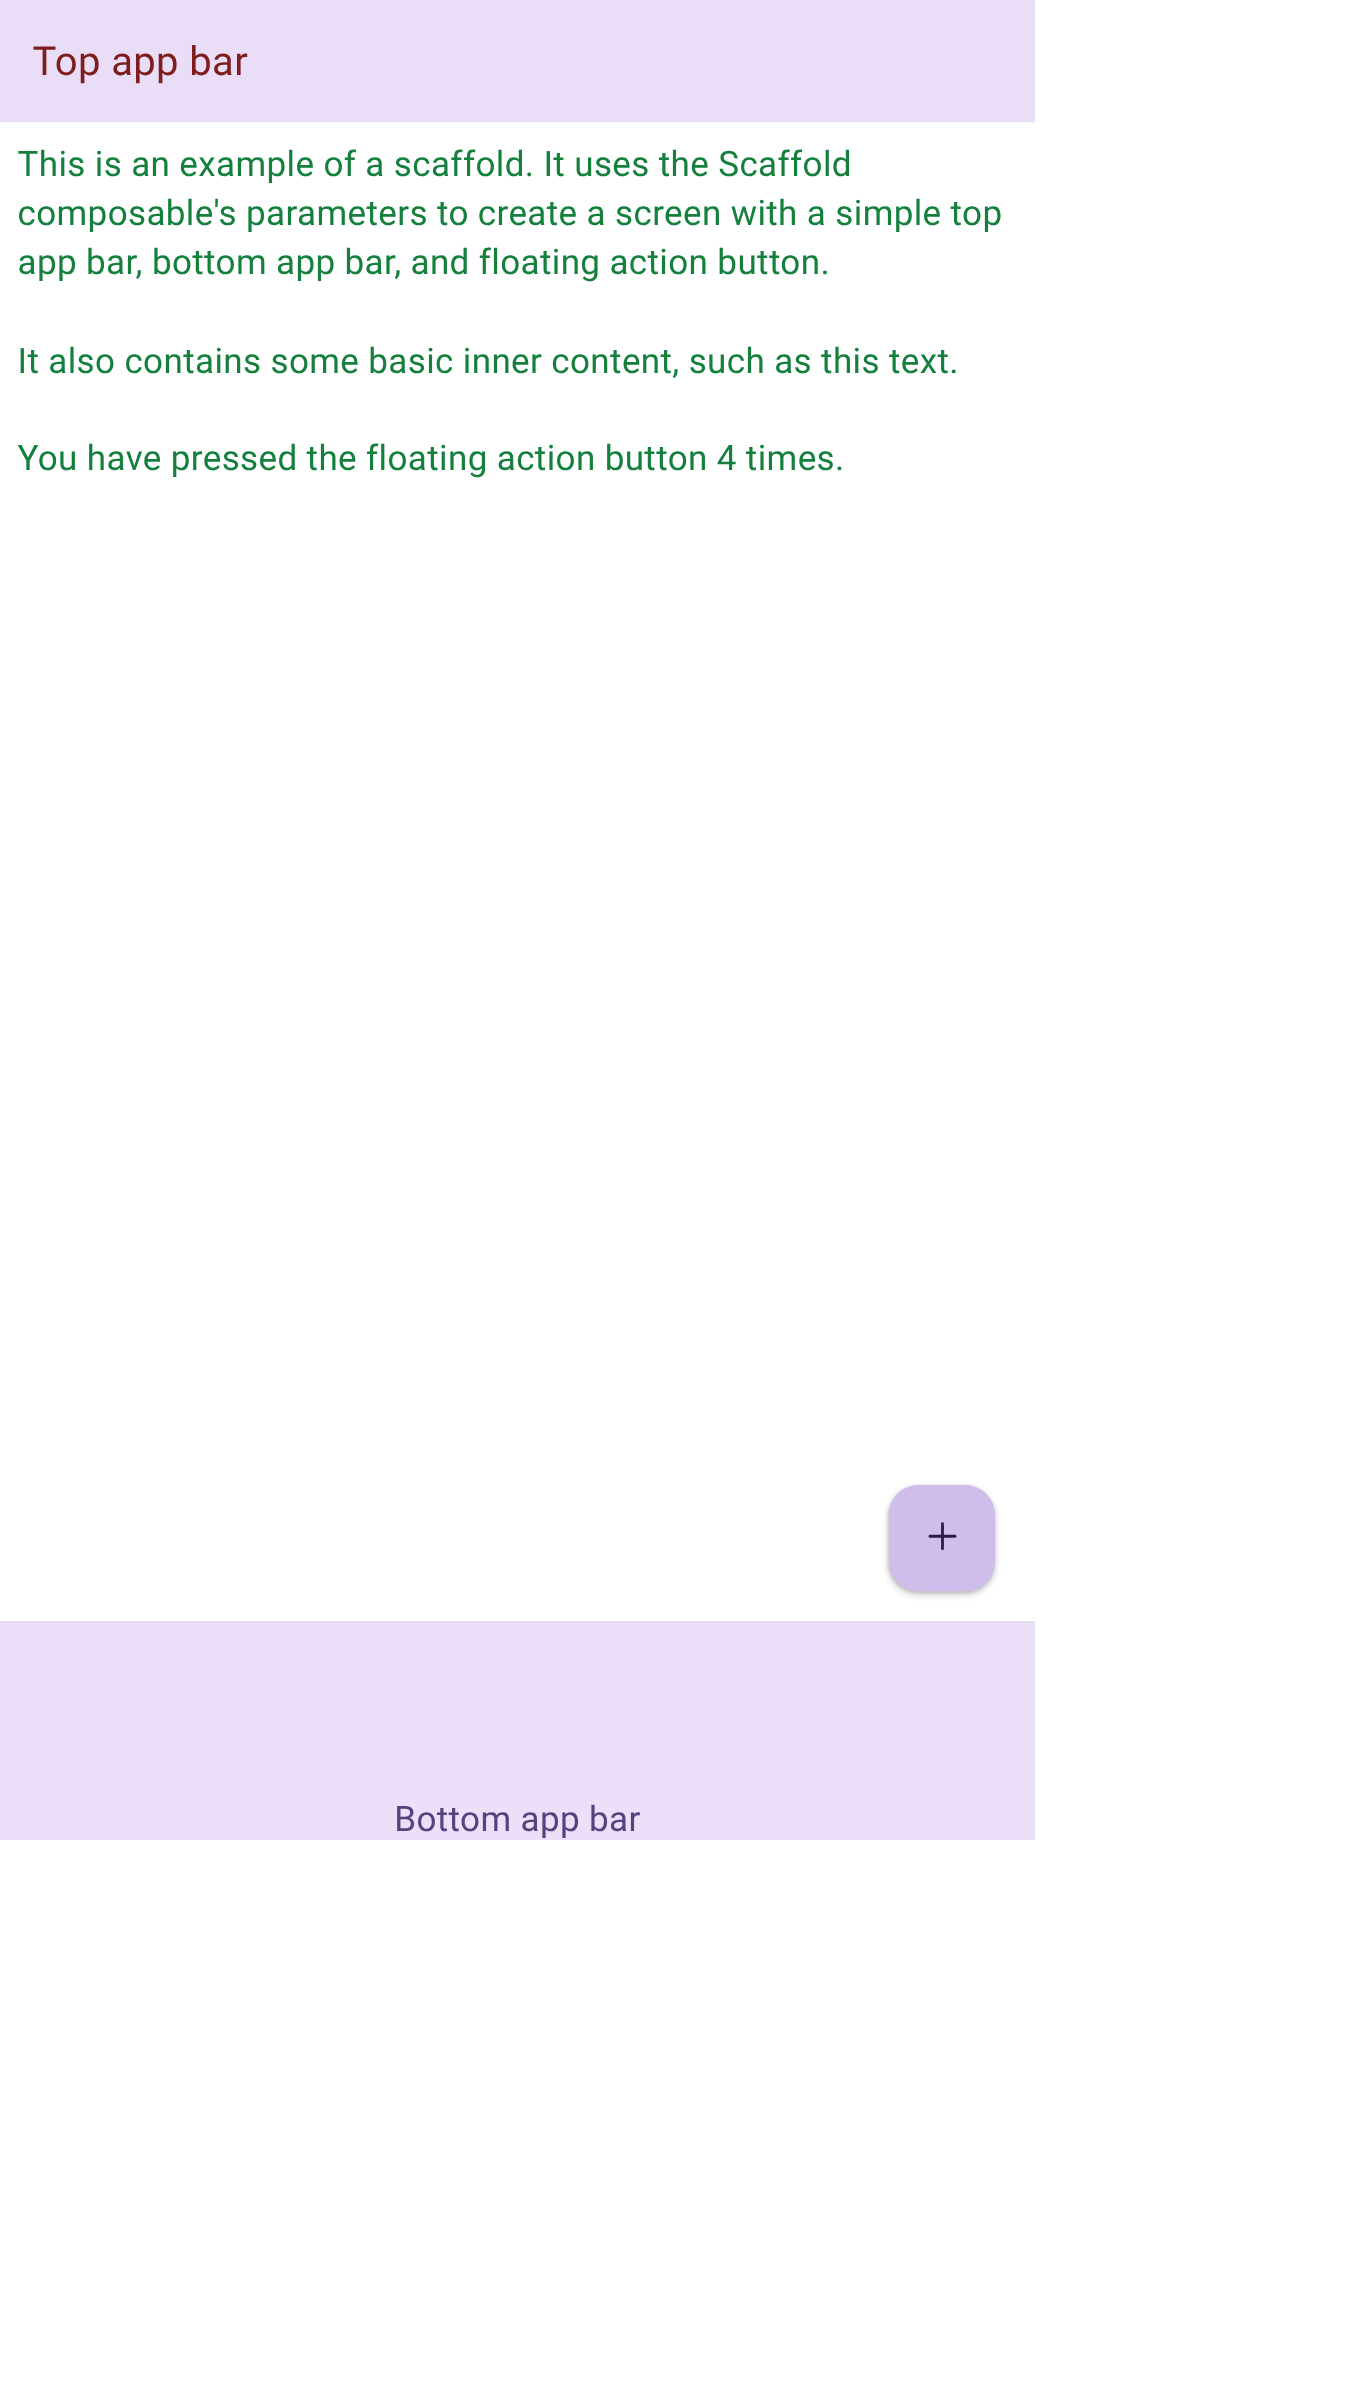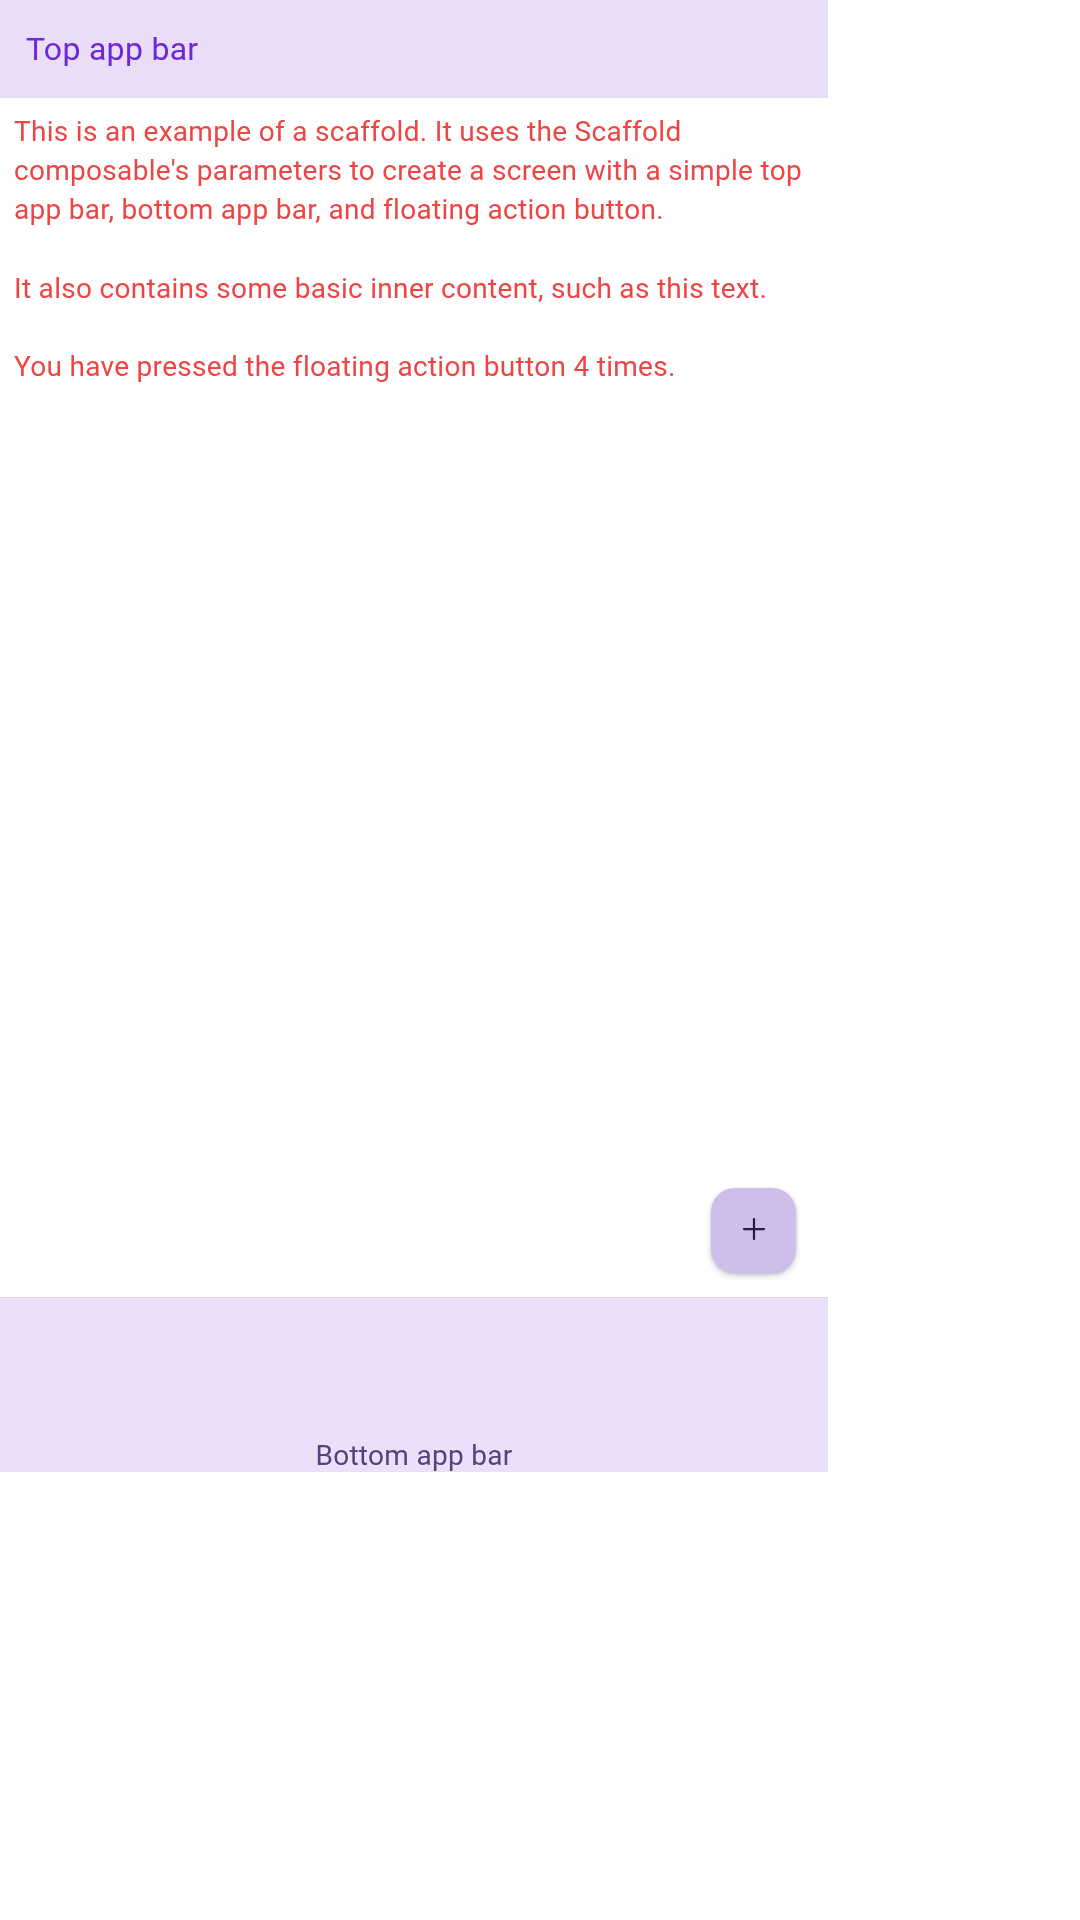--- a/index.html
+++ b/index.html
@@ -18,32 +18,32 @@
       position: relative;
     }
     .top-app-bar {
       background: #e9ddf8;
       padding: 28px 26px;
       height: 98px;
       display: flex;
       align-items: center;
     }
     .top-app-bar-title {
-      color: #6d28d9;
+      color: #7f1d1d;
       font-size: 32px;
       font-weight: 400;
       letter-spacing: 0.3px;
     }
     .content {
       flex: 1;
       padding: 14px 14px;
       background: #ffffff;
     }
     .content-text {
-      color: #ef4444;
+      color: #15803d;
       font-size: 28px;
       line-height: 1.4;
       letter-spacing: 0.3px;
       white-space: pre-line;
     }
     .bottom-app-bar {
       background: #ecdff9;
       height: 175px;
       display: flex;
       align-items: flex-end;

